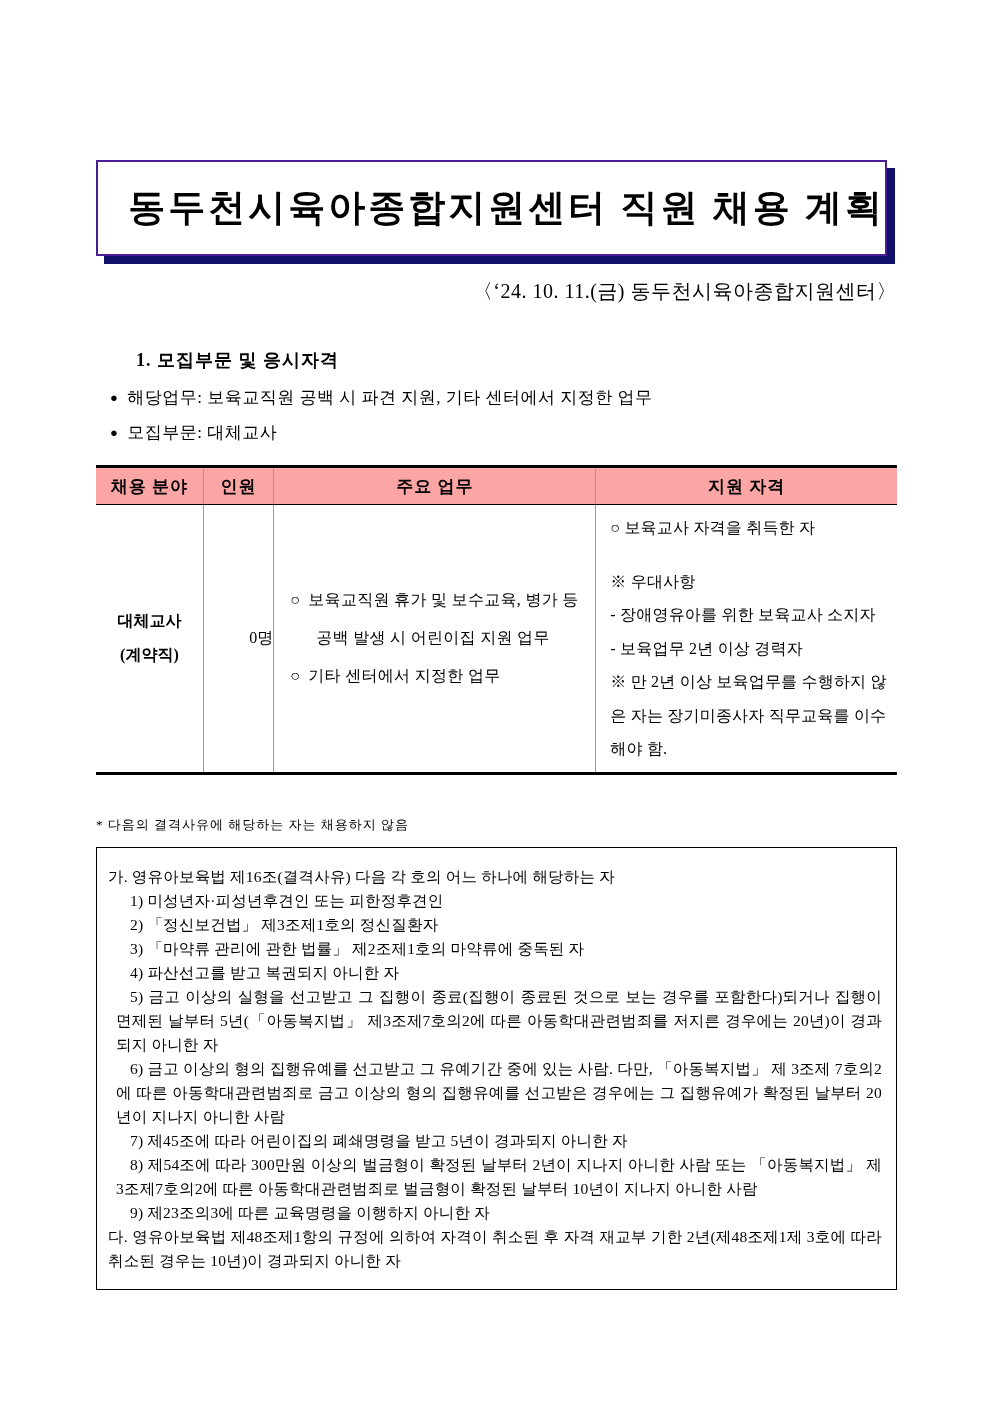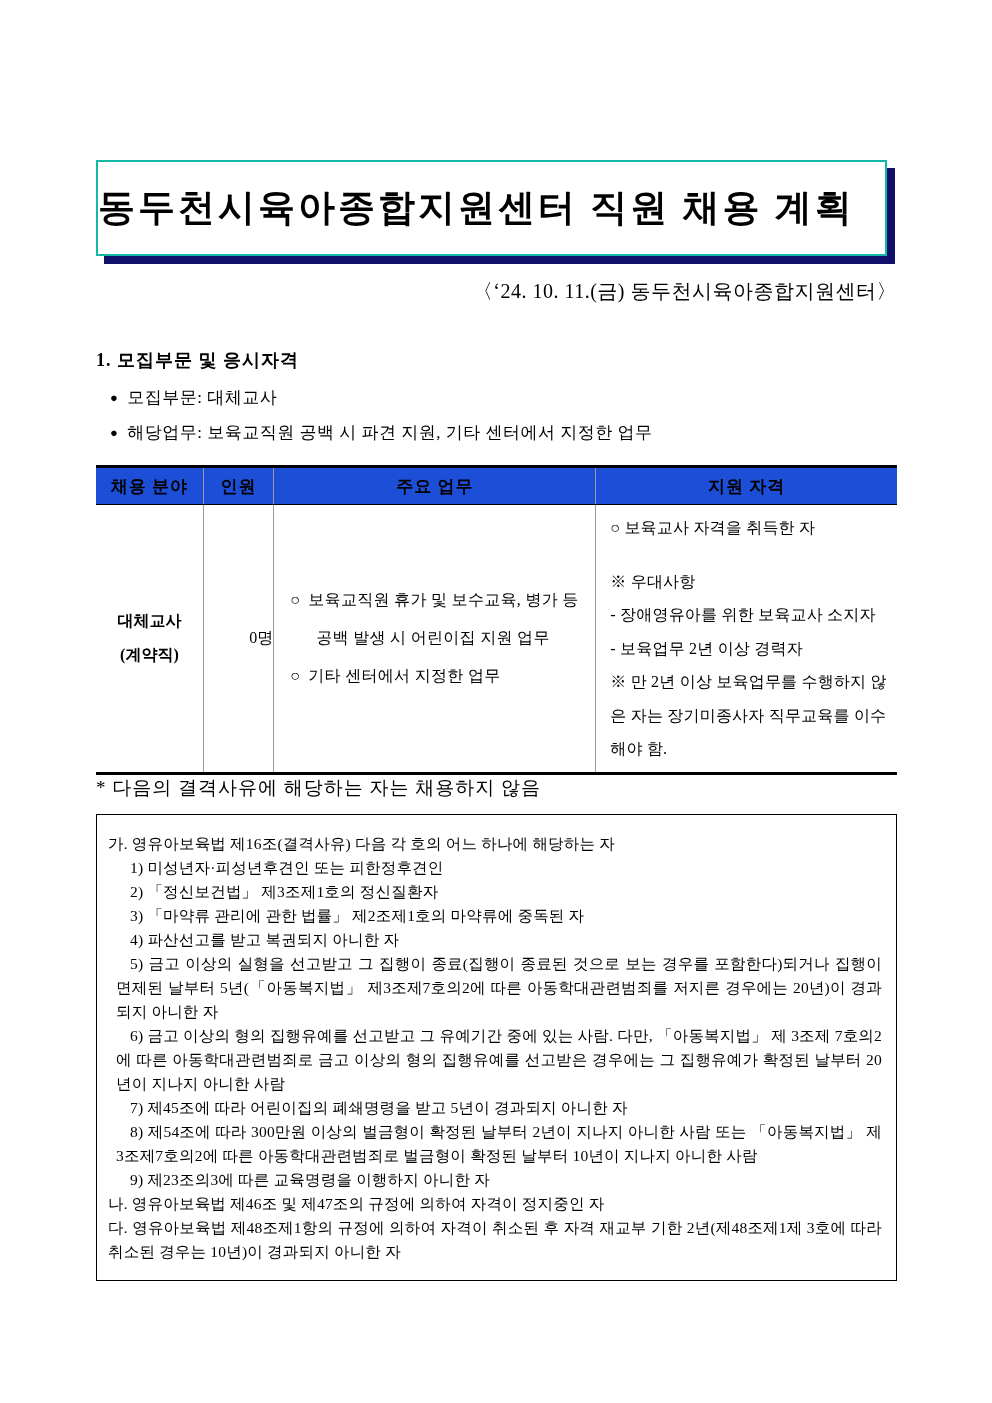--- a/index.html
+++ b/index.html
@@ -19,24 +19,24 @@
     position:absolute;
     left:96px; top:0;
     width:801px;
   }
 
   
   .title-box {
     margin-top:160px;
     width:791px;
     height:96px;
-    border:2px solid #14b8a6;
+    border:2px solid #4c1d95;
     background:#ffffff;
     box-shadow:8px 8px 0 0 #10106b;
-    display:flex; align-items:center; justify-content:flex-start;
+    display:flex; align-items:center; justify-content:flex-end;
   }
   .title-box .title-text {
     font-size:37px;
     font-weight:bold;
     letter-spacing:3px;
     white-space:nowrap;
   }
 
   
   .date-line {
@@ -46,40 +46,41 @@
     font-size:20px;
     letter-spacing:0.5px;
   }
 
   
   .section-heading {
     margin-top:43px;
     font-size:18px;
     font-weight:bold;
     letter-spacing:1px;
+    margin-left:40px;
   }
   .bullets { margin-top:8px; }
   .bullet-line {
     font-size:17px;
     line-height:35px;
     padding-left:14px;
     letter-spacing:0.5px;
   }
   .bullet-line .marker { margin-right:9px; font-size:13px; vertical-align:1px; }
 
   
   table.recruit {
     margin-top:15px;
     width:801px;
     border-collapse:collapse;
     border-top:3px solid #000000;
     border-bottom:3px solid #000000;
   }
   table.recruit th {
-    background:#1d4ed8;
+    background:#fca5a5;
     font-size:17px;
     font-weight:bold;
     letter-spacing:1px;
     height:38px;
     border-bottom:1px solid #000000;
   }
   table.recruit th + th,
   table.recruit td + td { border-left:1px solid #9a9a9a; }
   table.recruit td {
     height:268px;
@@ -98,21 +99,22 @@
   .duty-line .marker { margin-right:8px; }
   td.cell-quals { padding:6px 8px 6px 14px; }
   .qual-line {
     line-height:33.5px;
     min-height:20px;
     letter-spacing:0.2px;
   }
 
   
   .disqual-note {
-    font-size:19px;
+    margin-top:41px;
+    font-size:13px;
     letter-spacing:1px;
   }
   .elig-box {
     margin-top:13px;
     width:801px;
     border:1px solid #000000;
     padding:17px 14px 16px 6px;
     min-height:420px;
   }
   .box-line {
@@ -133,24 +135,24 @@
     <div class="title-box">
       <span class="title-text">동두천시육아종합지원센터 직원 채용 계획</span>
     </div>
 
     <div class="date-line">〈‘24. 10. 11.(금) 동두천시육아종합지원센터〉</div>
 
     <div class="section-heading">1. 모집부문 및 응시자격</div>
 
     <div class="bullets">
       <div class="bullet-line">
-        <span class="marker">●</span><span>모집부문: 대체교사</span>
+        <span class="marker">●</span><span>해당업무: 보육교직원 공백 시 파견 지원, 기타 센터에서 지정한 업무</span>
       </div>
       <div class="bullet-line">
-        <span class="marker">●</span><span>해당업무: 보육교직원 공백 시 파견 지원, 기타 센터에서 지정한 업무</span>
+        <span class="marker">●</span><span>모집부문: 대체교사</span>
       </div>
     </div>
 
     <table class="recruit">
       <colgroup>
         <col style="width:13.4%">
         <col style="width:8.8%">
         <col style="width:40.2%">
         <col style="width:37.6%">
       </colgroup>
@@ -195,18 +197,17 @@
       <div class="box-line lv0">가. 영유아보육법 제16조(결격사유) 다음 각 호의 어느 하나에 해당하는 자</div>
       <div class="box-line lv1">1) 미성년자·피성년후견인 또는 피한정후견인</div>
       <div class="box-line lv1">2) 「정신보건법」 제3조제1호의 정신질환자</div>
       <div class="box-line lv1">3) 「마약류 관리에 관한 법률」 제2조제1호의 마약류에 중독된 자</div>
       <div class="box-line lv1">4) 파산선고를 받고 복권되지 아니한 자</div>
       <div class="box-line lv1">5) 금고 이상의 실형을 선고받고 그 집행이 종료(집행이 종료된 것으로 보는 경우를 포함한다)되거나 집행이 면제된 날부터 5년(「아동복지법」 제3조제7호의2에 따른 아동학대관련범죄를 저지른 경우에는 20년)이 경과되지 아니한 자</div>
       <div class="box-line lv1">6) 금고 이상의 형의 집행유예를 선고받고 그 유예기간 중에 있는 사람. 다만, 「아동복지법」 제 3조제 7호의2에 따른 아동학대관련범죄로 금고 이상의 형의 집행유예를 선고받은 경우에는 그 집행유예가 확정된 날부터 20년이 지나지 아니한 사람</div>
       <div class="box-line lv1">7) 제45조에 따라 어린이집의 폐쇄명령을 받고 5년이 경과되지 아니한 자</div>
       <div class="box-line lv1">8) 제54조에 따라 300만원 이상의 벌금형이 확정된 날부터 2년이 지나지 아니한 사람 또는 「아동복지법」 제3조제7호의2에 따른 아동학대관련범죄로 벌금형이 확정된 날부터 10년이 지나지 아니한 사람</div>
       <div class="box-line lv1">9) 제23조의3에 따른 교육명령을 이행하지 아니한 자</div>
-      <div class="box-line lv0">나. 영유아보육법 제46조 및 제47조의 규정에 의하여 자격이 정지중인 자</div>
       <div class="box-line lv0">다. 영유아보육법 제48조제1항의 규정에 의하여 자격이 취소된 후 자격 재교부 기한 2년(제48조제1제 3호에 따라 취소된 경우는 10년)이 경과되지 아니한 자</div>
     </div>
 
   </div>
 </div>
 
 </body></html>

